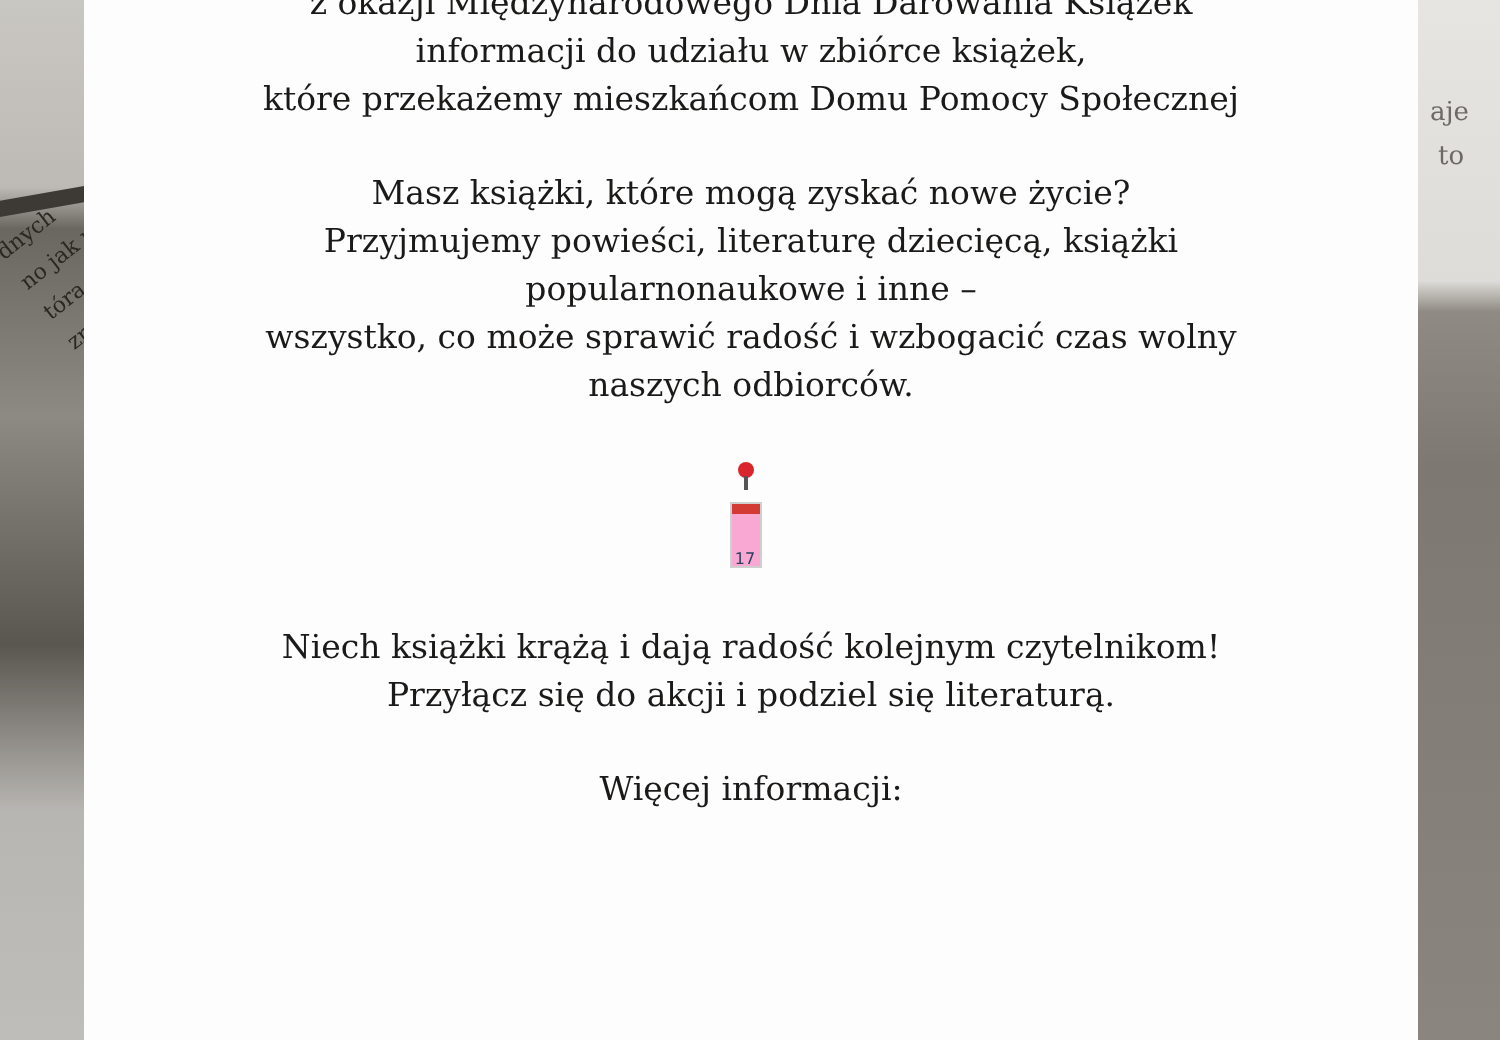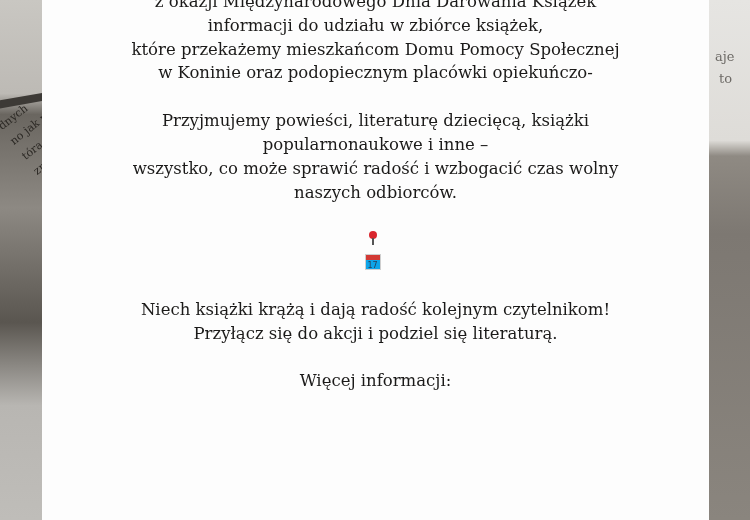--- a/index.html
+++ b/index.html
@@ -42,22 +42,22 @@
   }
   .content p { margin: 0; }
   .gap { height: 24px; }
   .gap2 { height: 23px; }
   .pin {
     display: inline-block; width: 8px; height: 14px; position: relative; margin-right: 6px; vertical-align: -1px;
   }
   .pin::before { content: ""; position: absolute; left: 0; top: 0; width: 8px; height: 8px; border-radius: 50%; background: #d9262e; }
   .pin::after { content: ""; position: absolute; left: 3.5px; top: 7px; width: 1.5px; height: 7px; background: #555; }
   .cal {
-    display: inline-block; width: 16px; height: 16px; margin-right: 6px; vertical-align: -2px;
-    background: #0ea5e9; border: 1px solid #cfcfcf; position: relative; box-sizing: border-box;
+    display: inline-block; width: 16px; height: 33px; margin-right: 6px; vertical-align: -2px;
+    background: #f9a8d4; border: 1px solid #cfcfcf; position: relative; box-sizing: border-box;
   }
   .cal::before { content: ""; position: absolute; left: 0; top: 0; width: 100%; height: 5px; background: #d33a35; }
   .cal span { position: absolute; left: 0; right: 0; bottom: -1px; font-size: 8px; line-height: 9px; color: #2a3f5a; font-family: "DejaVu Sans", sans-serif; }
 </style>
 </head>
 <body>
 
 <div class="bg-left">
   <div class="curl"></div>
   <div class="words">
@@ -75,22 +75,22 @@
     <div>aje</div>
     <div style="padding-left:4px">to</div>
   </div>
 </div>
 
 <div class="card">
   <div class="content">
     <p>z okazji Międzynarodowego Dnia Darowania Książek</p>
     <p>informacji do udziału w zbiórce książek,</p>
     <p>które przekażemy mieszkańcom Domu Pomocy Społecznej</p>
-    <p>w Koninie oraz podopiecznym placówki opiekuńczo-</p>
     <div class="gap"></div>
+    <p>Masz książki, które mogą zyskać nowe życie?</p>
     <p>Przyjmujemy powieści, literaturę dziecięcą, książki</p>
     <p>popularnonaukowe i inne –</p>
     <p>wszystko, co może sprawić radość i wzbogacić czas wolny</p>
     <p>naszych odbiorców.</p>
     <div class="gap2"></div>
     <p><span class="pin"></span></p>
     <p><span class="cal"><span>17</span></span></p>
     <div class="gap2"></div>
     <p>Niech książki krążą i dają radość kolejnym czytelnikom!</p>
     <p>Przyłącz się do akcji i podziel się literaturą.</p>

